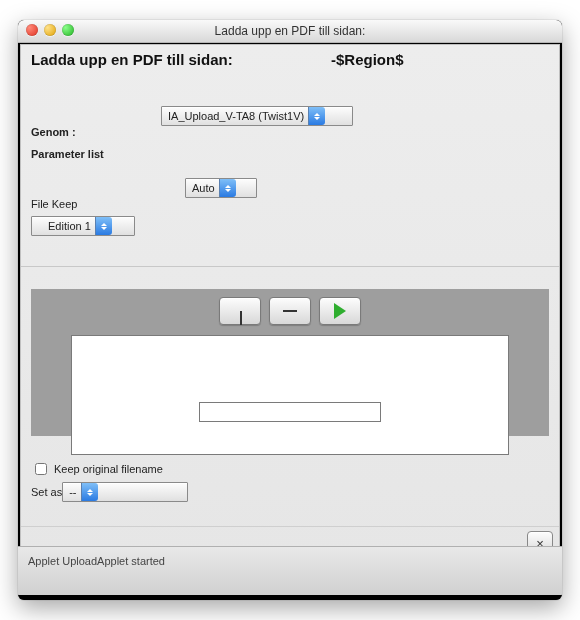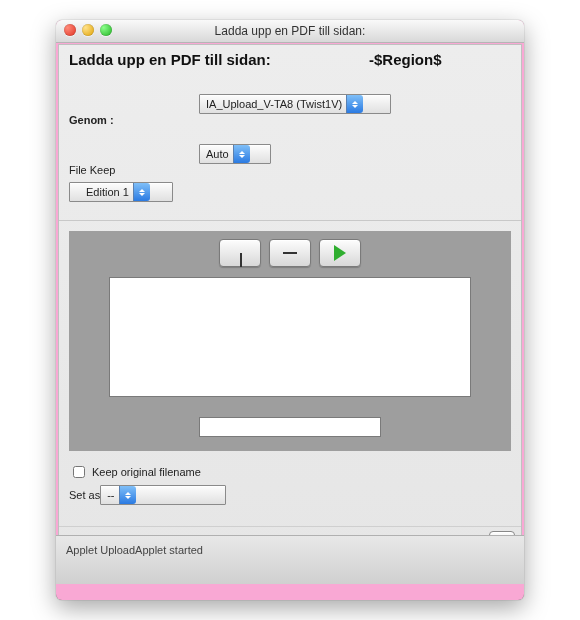--- a/index.html
+++ b/index.html
@@ -7,25 +7,25 @@
     padding: 0;
     font-family: "Lucida Grande", Helvetica, Arial, sans-serif;
     background: #fff;
     width: 580px;
     height: 620px;
     display:flex;
     align-items:center;
     justify-content:center;
   }
   .backdrop {
-    width: 468px;
+    width: 544px;
     height: 580px;
     position:relative;
     border-radius:6px;
-    background:#f9a8d4;
+    background:#000000;
     box-shadow: 0 8px 24px rgba(0,0,0,0.35), 0 0 1px rgba(0,0,0,0.6);
     overflow:hidden;
   }
   .titlebar {
     height:22px;
     background: linear-gradient(#f9f9f9,#d8d8d8);
     border-bottom:1px solid #b5b5b5;
     display:flex;
     align-items:center;
     justify-content:center;
@@ -51,20 +51,21 @@
   .content {
     position:absolute;
     top:22px;left:0;right:0;bottom:38px;
     background: linear-gradient(#ededed,#e6e6e6);
     border:1px solid #c0c0c0;
     margin:2px;
     font-size:11px;
     color:#222;
     display:flex;
     flex-direction:column;
+    gap:12px;
   }
   .head-row{
     padding:6px 10px 4px 10px;
     font-size:15px;
     font-weight:bold;
     color:#111;
   }
   .form-area{
     padding:4px 10px 8px 10px;
   }
@@ -160,21 +161,21 @@
     border:1px solid #888;
     border-radius:4px;
     background:linear-gradient(#fdfdfd,#d8d8d8);
     display:flex;align-items:center;justify-content:center;
     box-shadow: inset 0 1px 0 #fff;
     font-size:13px;
     color:#333;
   }
   .status-bar{
     position:absolute;
-    left:0;right:0;bottom:16px;height:32px;
+    left:0;right:0;bottom:5px;height:32px;
     background: linear-gradient(#e8e8e8,#d0d0d0);
     border-top:1px solid #b0b0b0;
     font-size:11px;
     color:#444;
     padding:8px 10px;
   }
 </style>
 </head>
 <body>
 
@@ -202,24 +203,27 @@
         <div class="lab bold">Genom :</div>
         <div class="aqua-select" style="width:184px;">
           <span class="text">IA_Upload_V-TA8 (Twist1V)</span>
           <span class="aqua-end">
             <span class="tri-up"></span>
               <span class="tri-down"></span>
           </span>
         </div>
       </div>
 
+      <div class="row bold" style="margin-top:10px;">
+        <span>Parameter list</span>
+      </div>
 
       <div class="row">
         <div class="lab">File Keep</div>
-        <div class="aqua-select" style="width:64px;">
+        <div class="aqua-select" style="width:64px;margin-left:24px;">
           <span class="text">Auto</span>
           <span class="aqua-end">
             <span class="tri-up"></span>
               <span class="tri-down"></span>
           </span>
         </div>
       </div>
 
       <div class="row">
         <div class="aqua-select" style="width:86px;padding-left:16px;">

